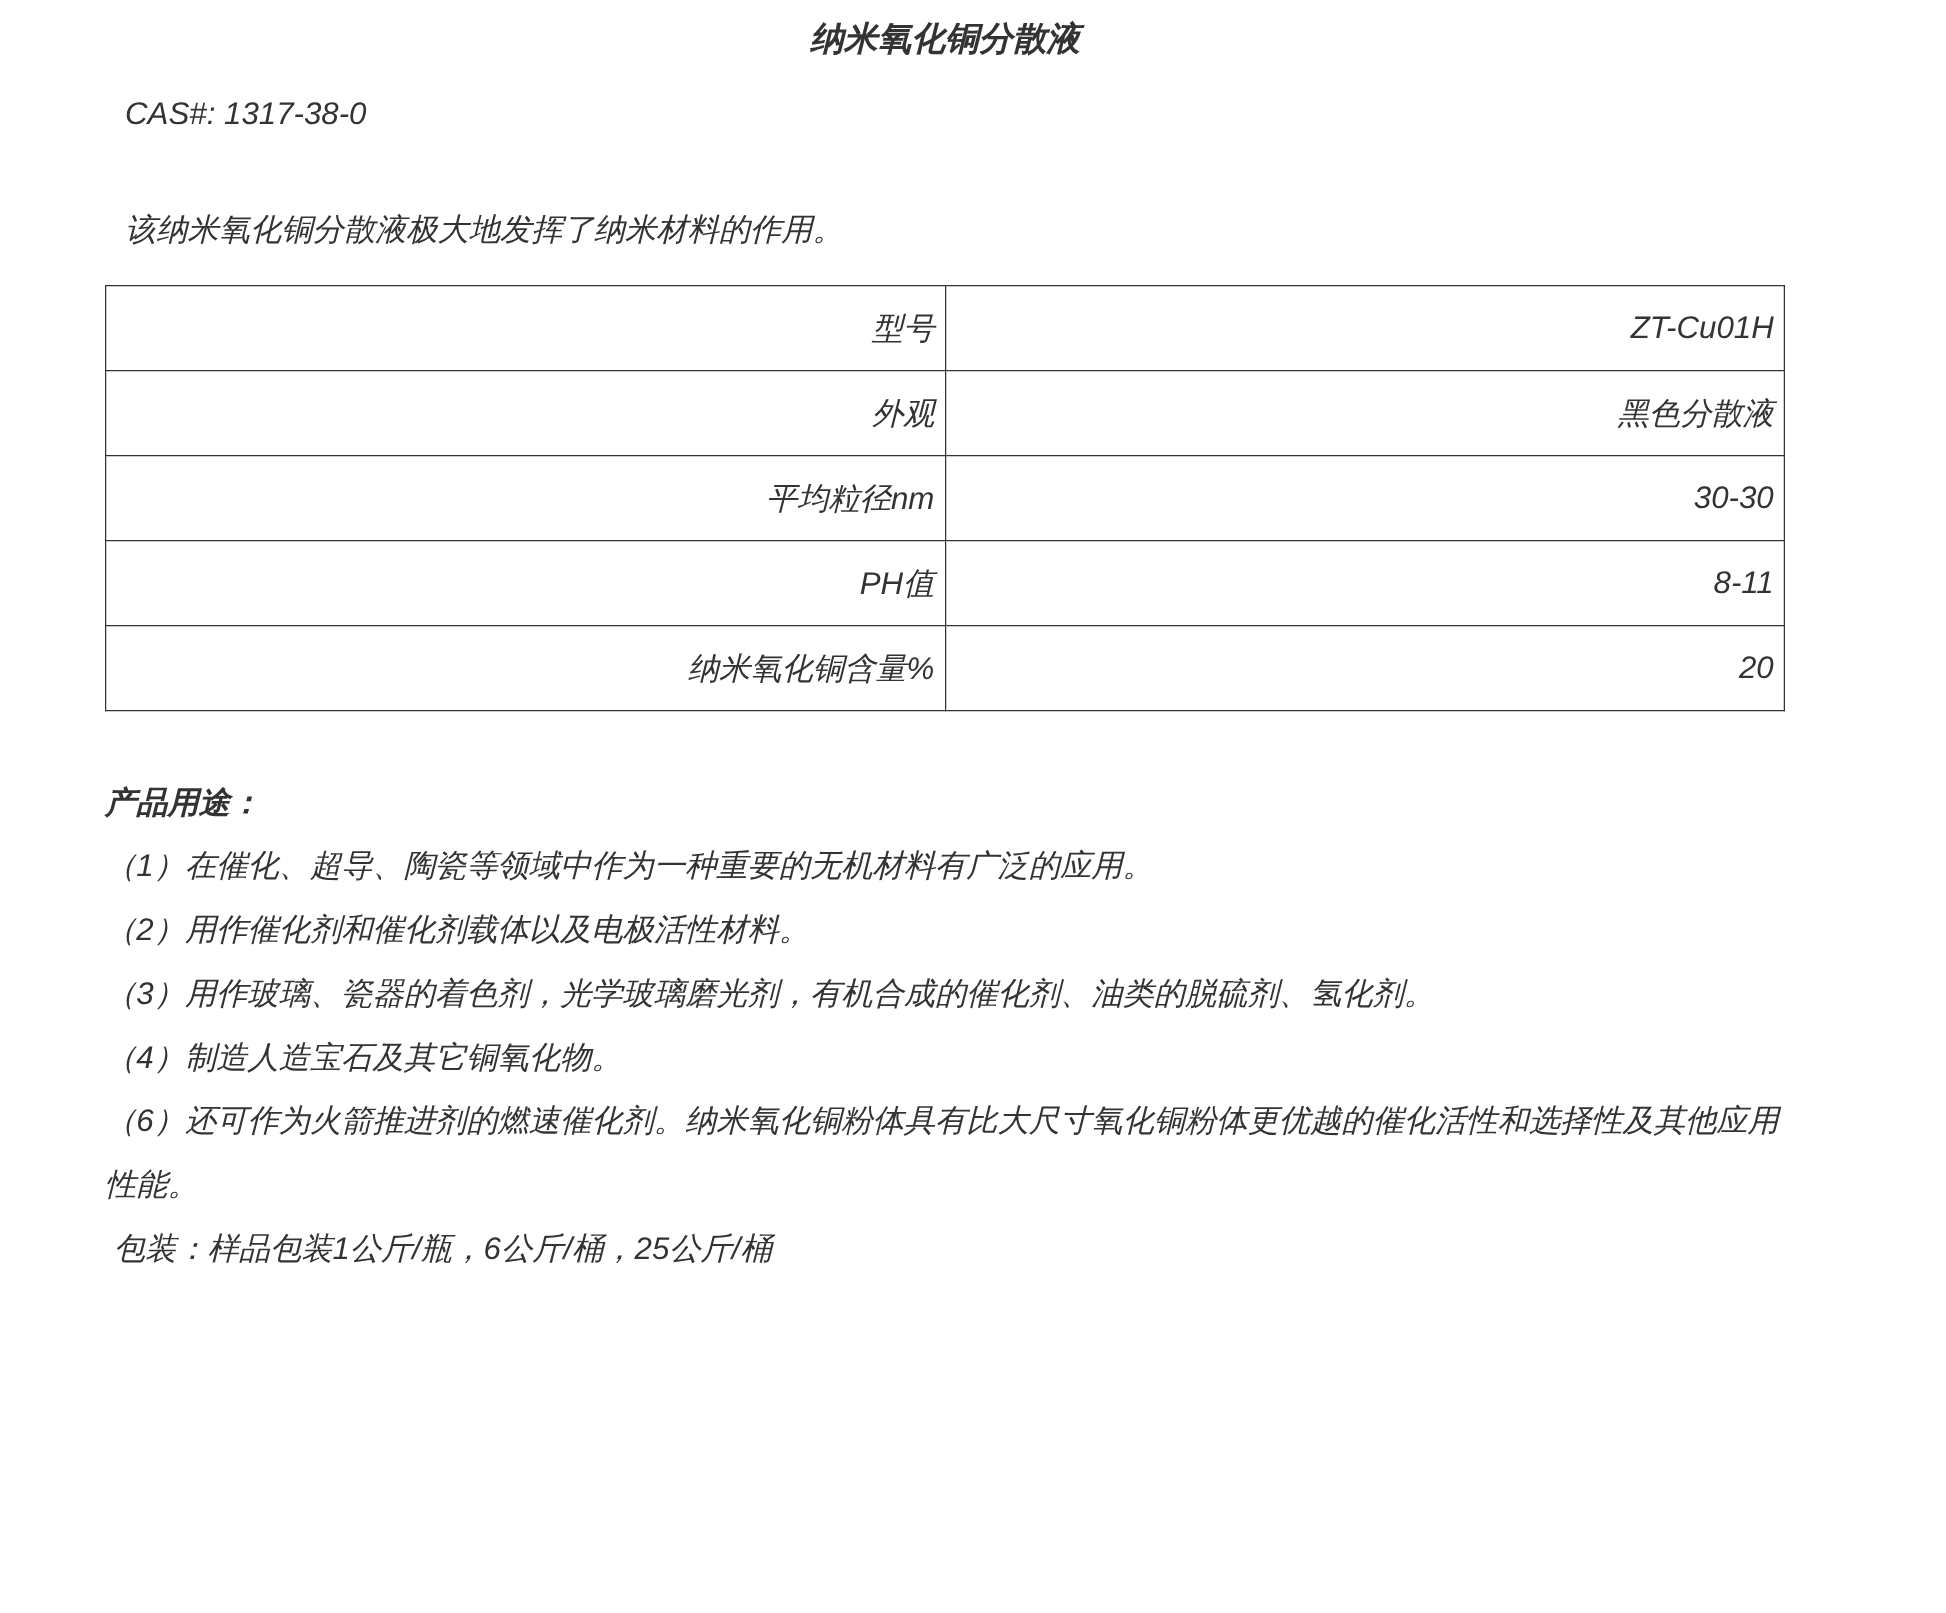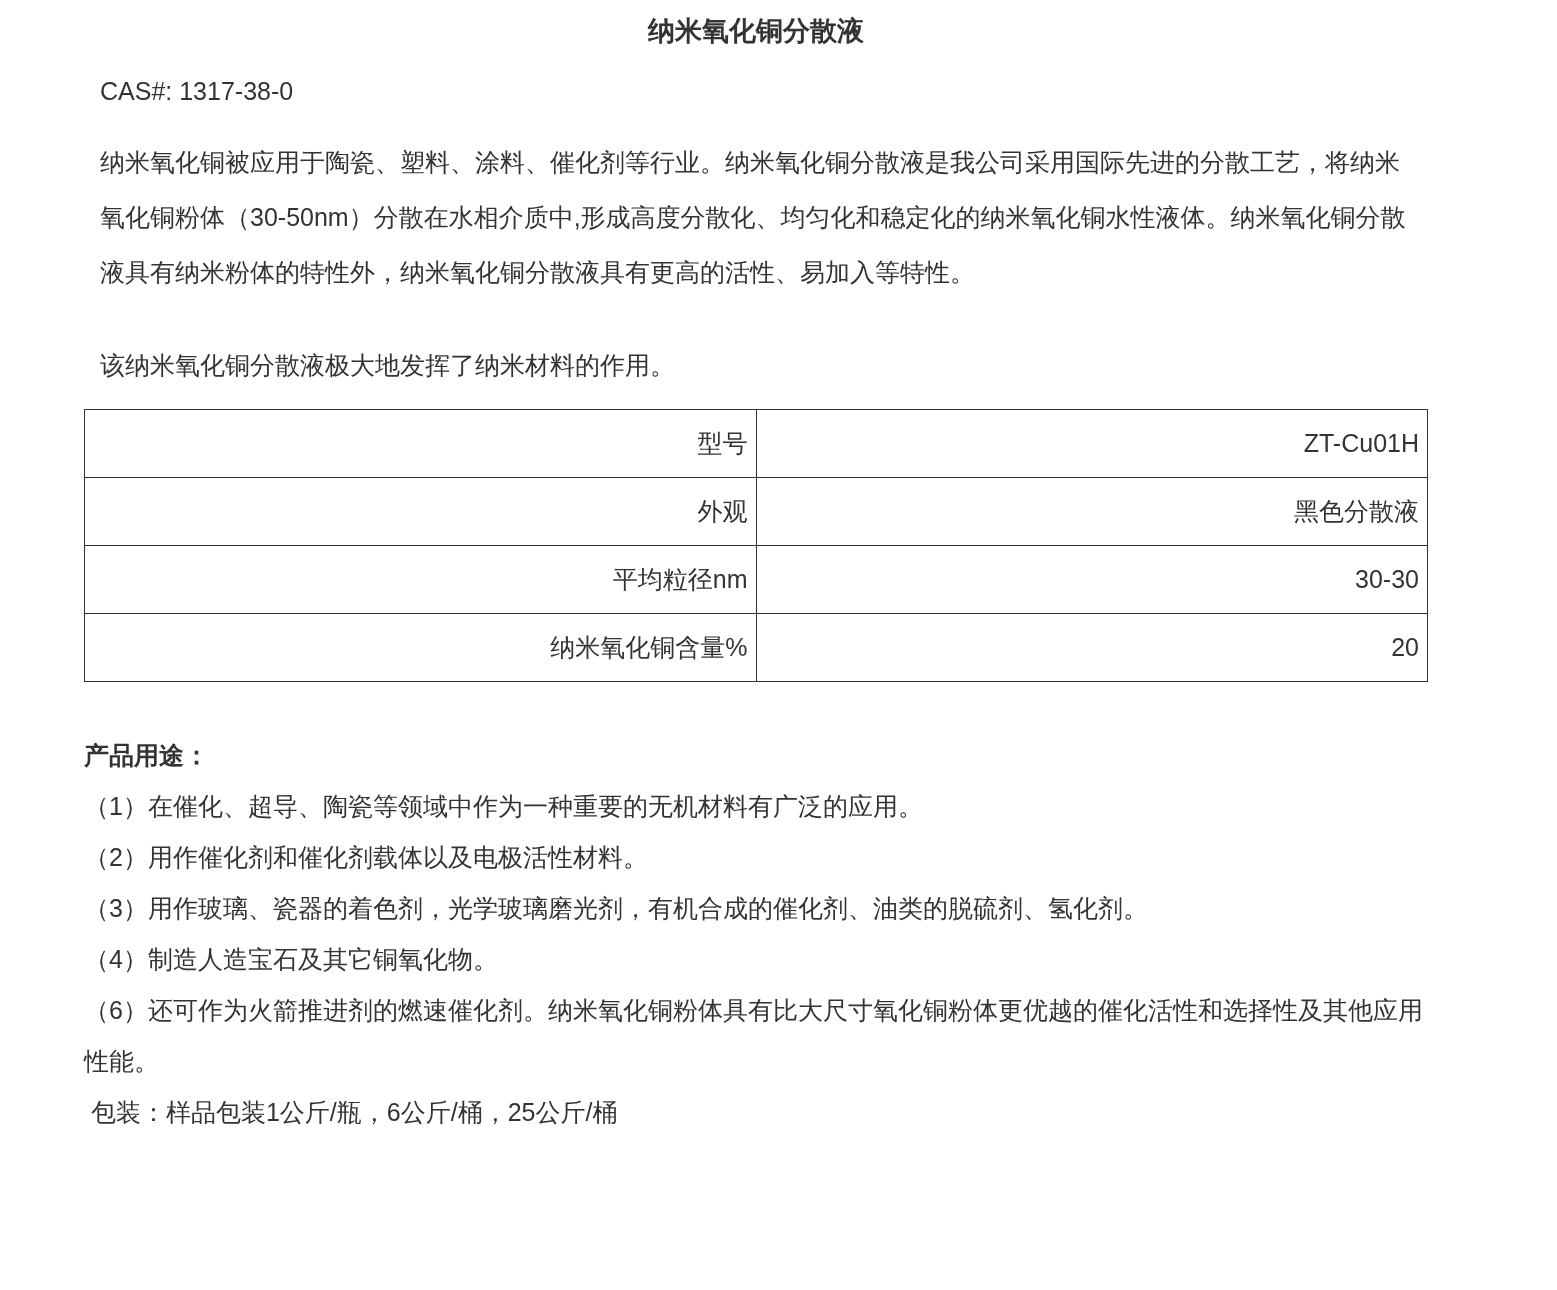--- a/index.html
+++ b/index.html
@@ -13,20 +13,21 @@
     height: 1290px;
     color: #333333;
     font-family: "Liberation Sans", "DejaVu Sans", sans-serif;
     overflow: hidden;
   }
   .page {
     width: 1557px;
     height: 1290px;
     padding: 14px 129px 16px 84px; 
     background: #ffffff;
+    font-style: italic;
   }
   .doc-title {
     margin: 0;
     font-size: 27px;
     font-weight: bold;
     line-height: 34px;
     text-align: center;
     white-space: pre-wrap;
   }
   .body-text {
@@ -77,37 +78,40 @@
 </style>
 </head>
 <body>
 
 <div class="page">
 
   <h1 class="doc-title">纳米氧化铜分散液</h1>
 
   <p class="body-text cas-line">CAS#: 1317-38-0</p>
 
-  <p class="body-text intro">纳米氧化铜被应用于陶瓷、塑料、涂料、催化剂等行业。纳米氧化铜分散液是我公司采用国际先进的分散工艺，将纳米氧化铜粉体（30-50nm）分散在水相介质中,形成高度分散化、均匀化和稳定化的纳米氧化铜水性液体。纳米氧化铜分散液具有纳米粉体的特性外，纳米氧化铜分散液具有更高的活性、易加入等特性。</p>
 
   <p class="body-text summary-line">该纳米氧化铜分散液极大地发挥了纳米材料的作用。</p>
 
   <table class="spec-table">
     <tbody>
       <tr>
         <td>型号</td>
         <td>ZT-Cu01H</td>
       </tr>
       <tr>
         <td>外观</td>
         <td>黑色分散液</td>
       </tr>
       <tr>
         <td>平均粒径nm</td>
         <td>30-30</td>
+      </tr>
+      <tr>
+        <td>PH值</td>
+        <td>8-11</td>
       </tr>
       <tr>
         <td>纳米氧化铜含量%</td>
         <td>20</td>
       </tr>
     </tbody>
   </table>
 
   <h2 class="uses-heading">产品用途：</h2>
 

